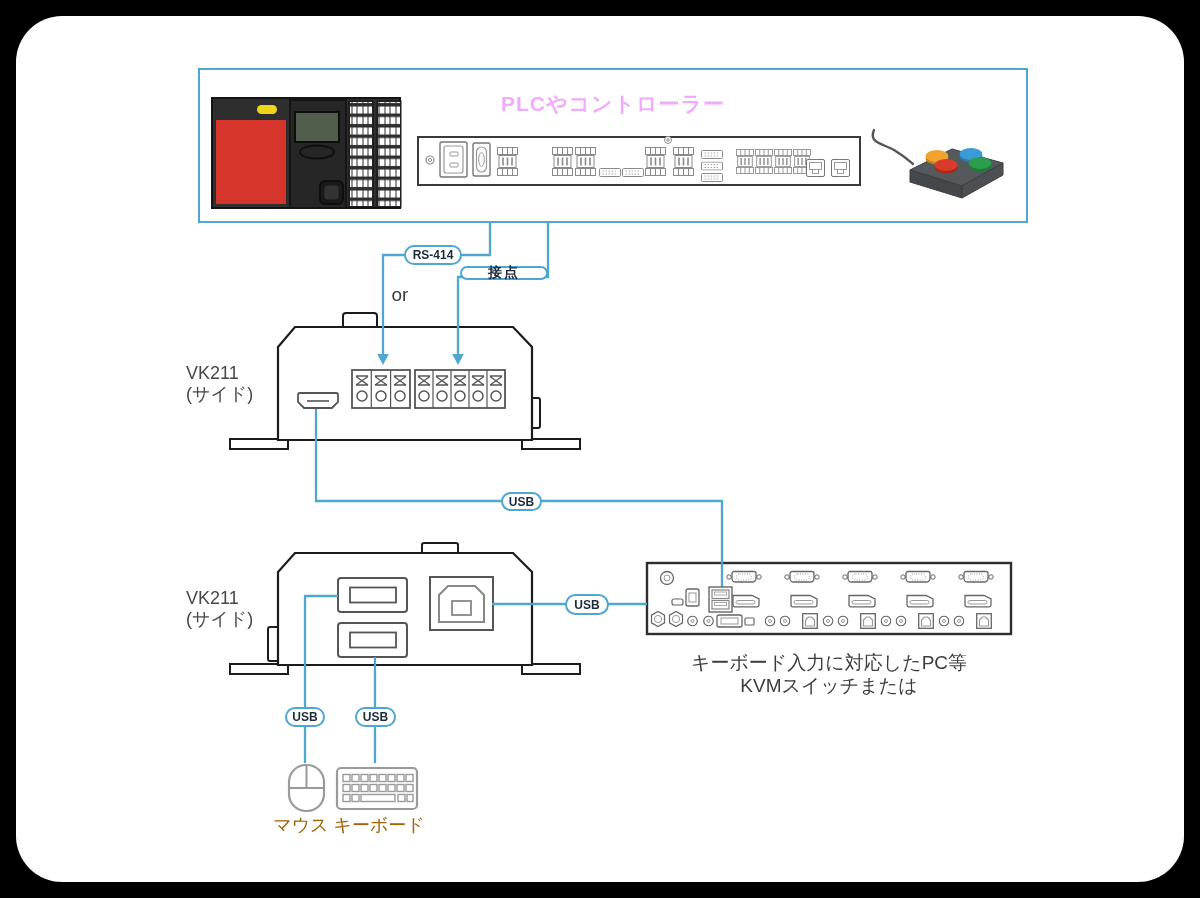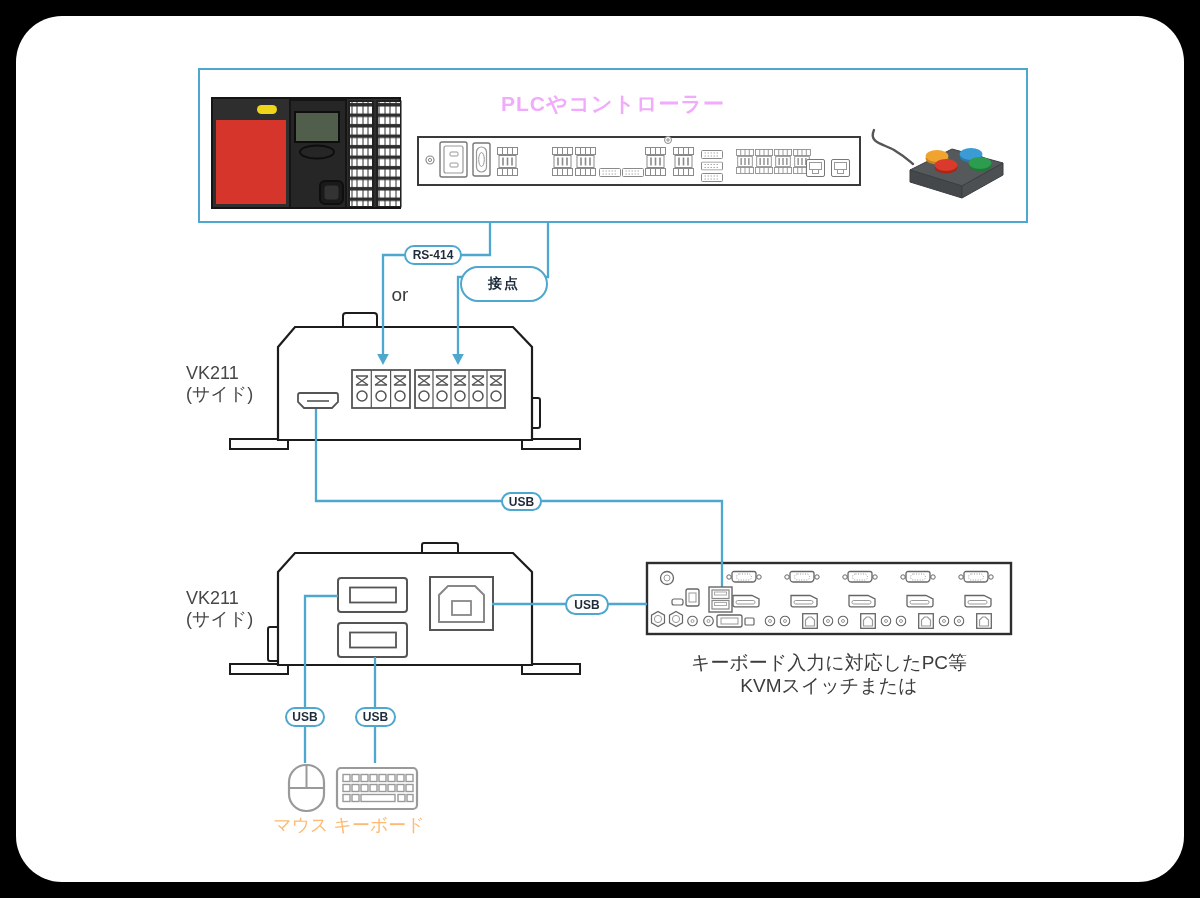--- a/index.html
+++ b/index.html
@@ -5,31 +5,31 @@
   html,body{margin:0;padding:0;background:#000;}
   .stage{position:relative;width:1200px;height:898px;background:#000;overflow:hidden;
          font-family:"Liberation Sans","DejaVu Sans",sans-serif;}
   .card{position:absolute;left:16px;top:16px;width:1168px;height:866px;background:#fff;border-radius:46px;}
   .art{position:absolute;left:0;top:0;width:1200px;height:898px;}
   .groupbox{position:absolute;left:198px;top:68px;width:826px;height:151px;border:2px solid #4da7ce;background:transparent;}
   .title{position:absolute;left:198px;top:90px;width:830px;text-align:center;font-size:21px;font-weight:600;color:#f0abfc;letter-spacing:1px;}
   .pill{position:absolute;display:flex;align-items:center;justify-content:center;background:#fff;
         border:2px solid #4da7ce;border-radius:999px;color:#1d2b3a;font-weight:bold;box-sizing:border-box;}
   .pill.rs232{left:404px;top:245px;width:58px;height:20px;font-size:12px;}
-  .pill.contact{left:460px;top:266px;width:88px;height:36px;font-size:14px;font-weight:600;letter-spacing:2px;}
+  .pill.contact{left:460px;top:266px;width:88px;height:14px;font-size:14px;font-weight:600;letter-spacing:2px;}
   .pill.usb{font-size:12px;}
   .pill.usb-mid{left:501px;top:492px;width:41px;height:19px;}
   .pill.usb-right{left:565px;top:594px;width:44px;height:21px;}
   .pill.usb-mouse{left:285px;top:707px;width:40px;height:20px;}
   .pill.usb-kbd{left:355px;top:707px;width:41px;height:20px;}
   .or-label{position:absolute;left:380px;top:284px;width:40px;text-align:center;font-size:19px;color:#3c3c3c;}
   .dev-label{position:absolute;left:186px;width:96px;text-align:left;font-size:18px;color:#474747;line-height:21px;}
   .dev-label.top{top:363px;} .dev-label.bottom{top:588px;}
   .kvm-caption{position:absolute;left:647px;top:651px;width:364px;text-align:center;font-size:19px;color:#3c3c3c;line-height:23px;}
-  .periph-label{position:absolute;left:249px;top:813px;width:200px;text-align:center;font-size:18px;color:#fdba74;}
+  .periph-label{position:absolute;left:249px;top:813px;width:200px;text-align:center;font-size:18px;color:#a16207;}
 </style>
 </head>
 <body>
 
 <div class="stage">
   <div class="card"></div>
 
   <div class="groupbox"></div>
 
   <svg class="art" viewBox="0 0 1200 898" xmlns="http://www.w3.org/2000/svg">

